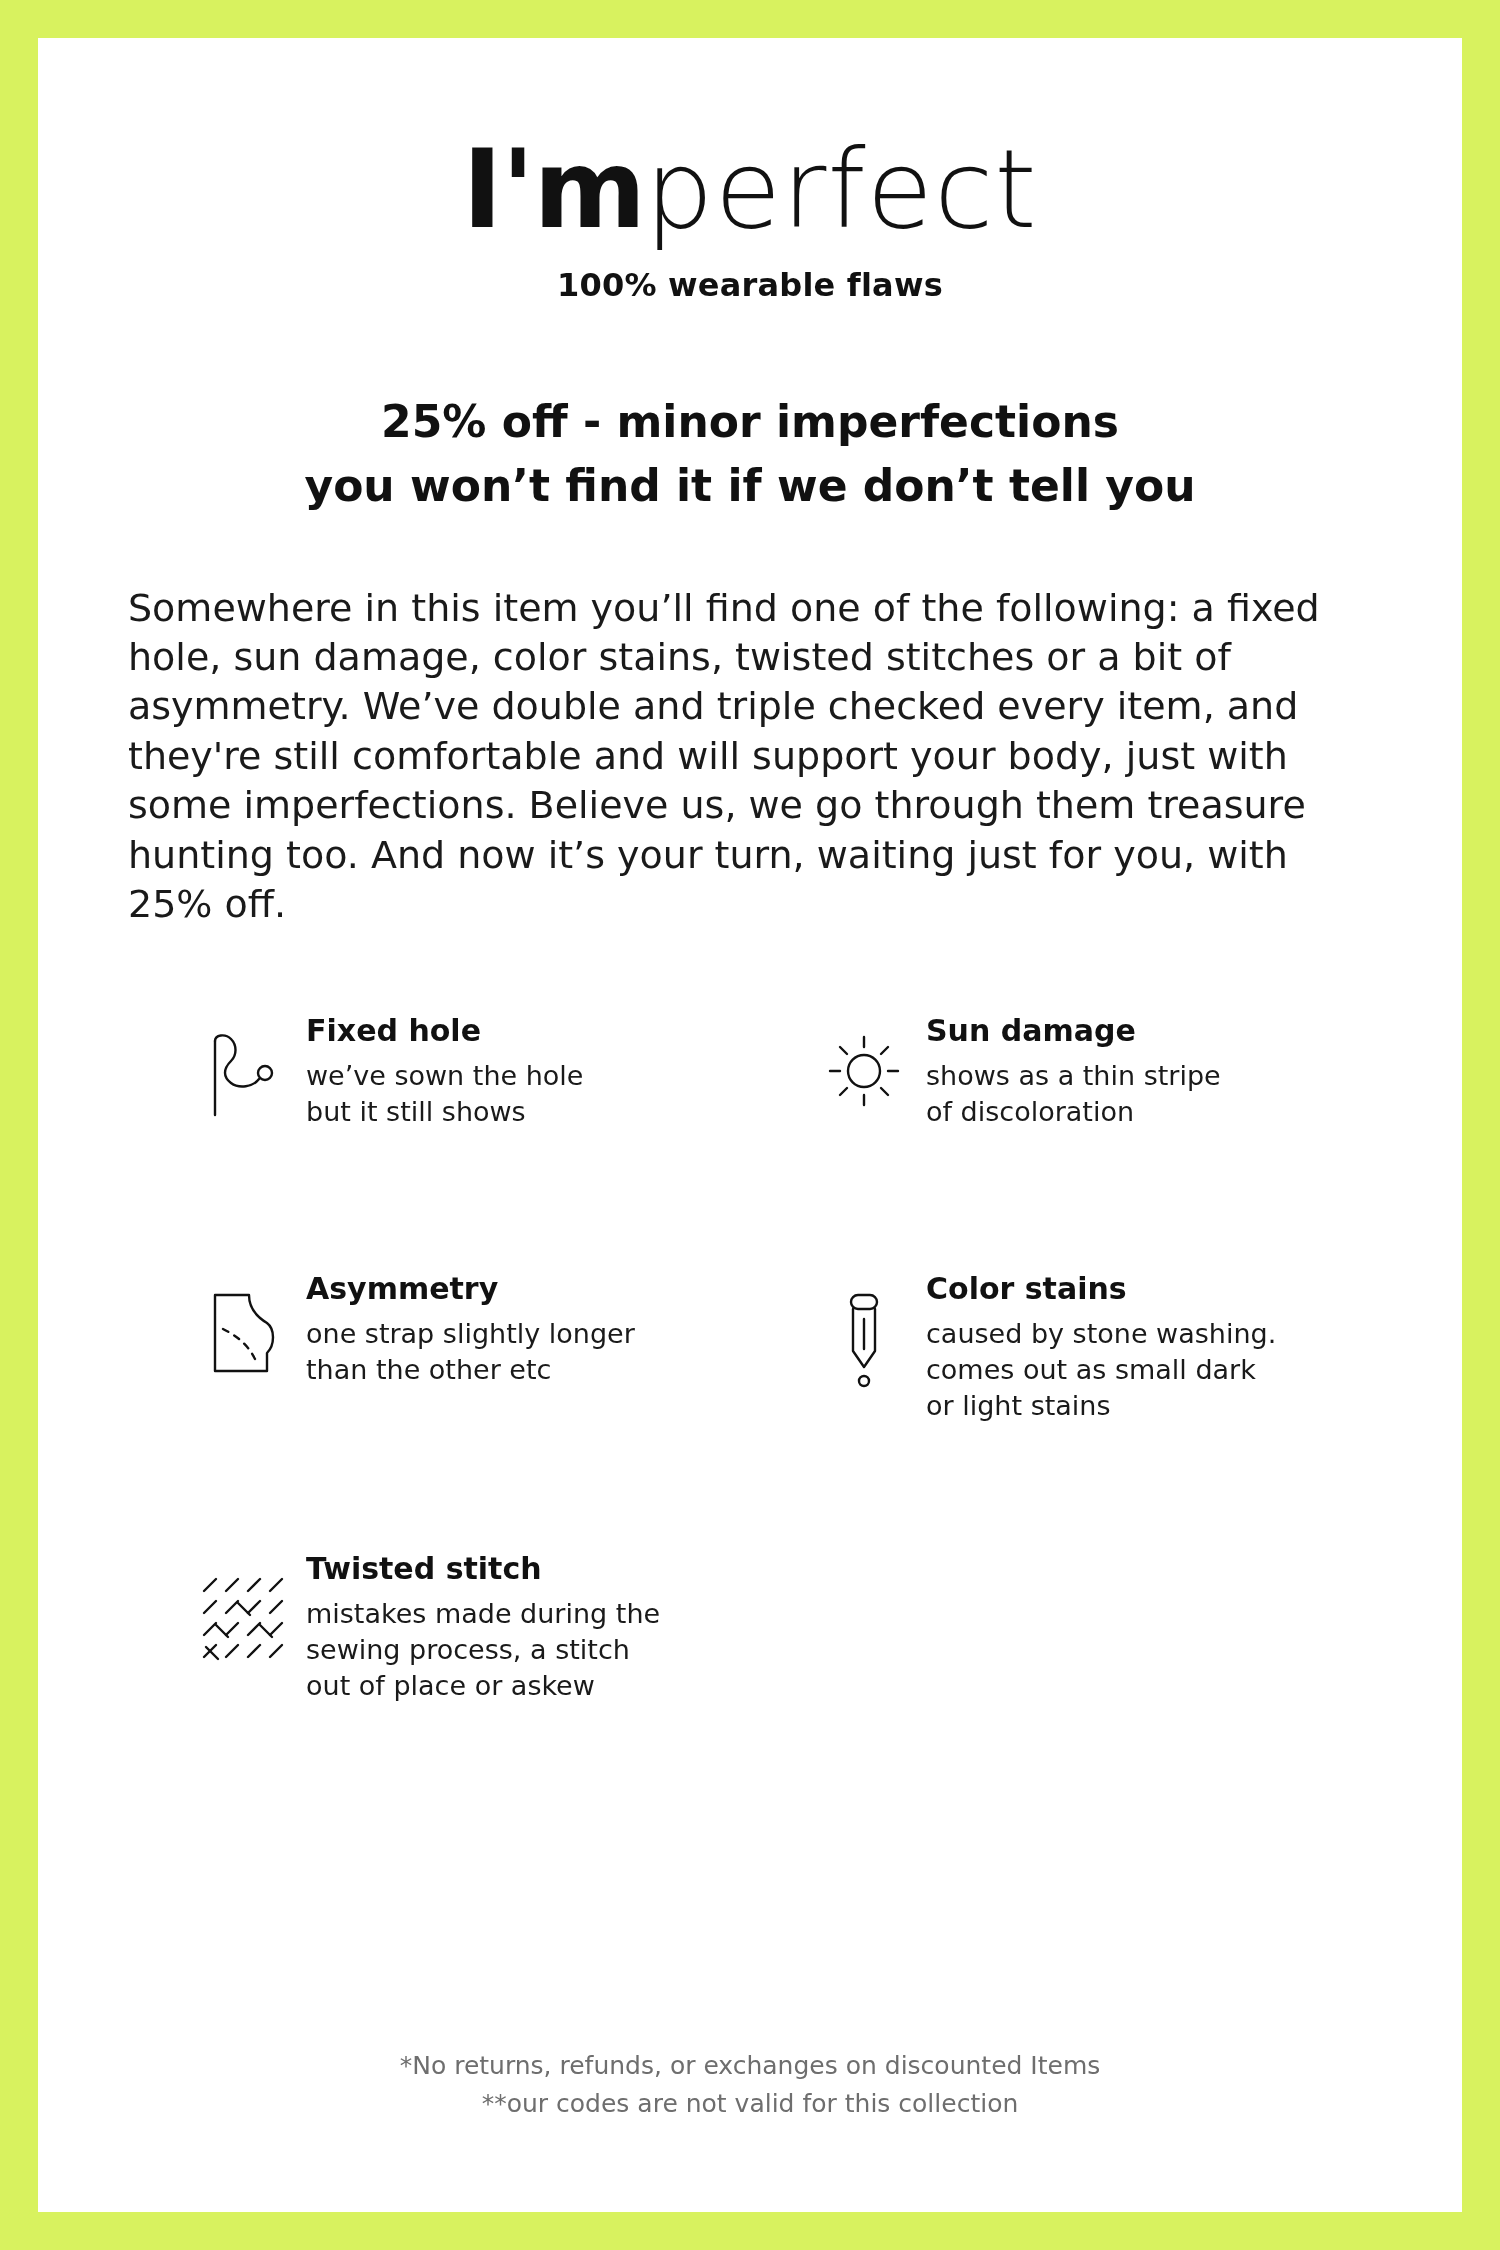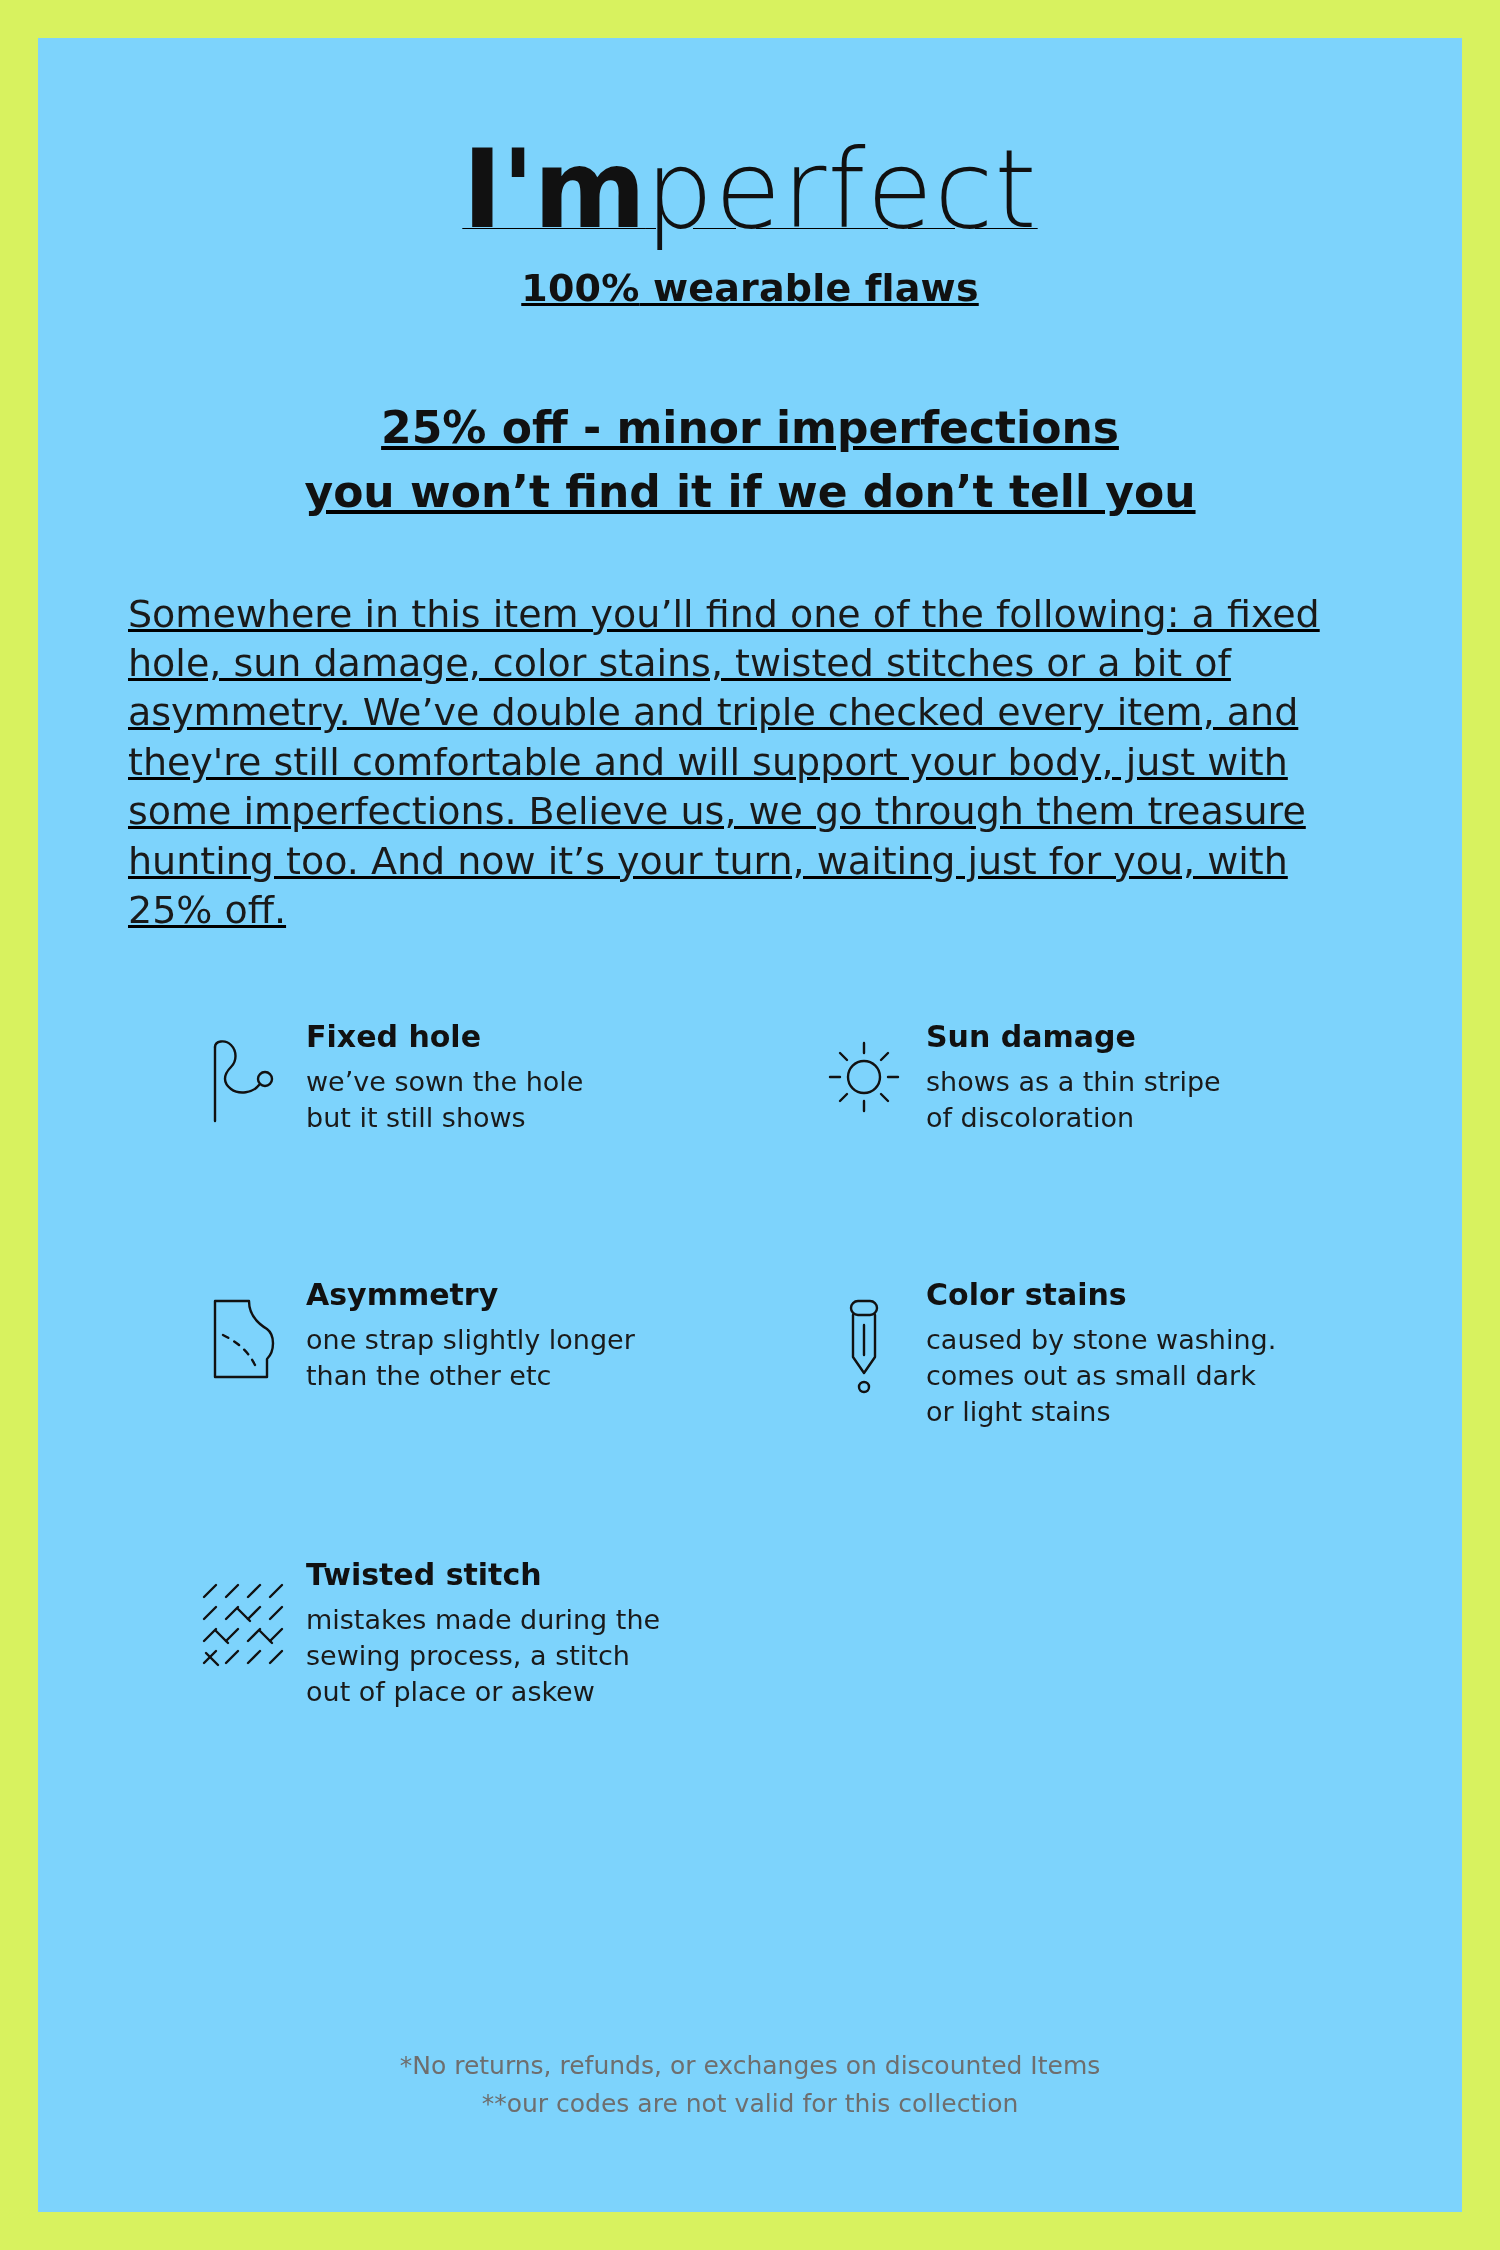--- a/index.html
+++ b/index.html
@@ -12,23 +12,22 @@
     background: #d8f25f;
     font-family: "DejaVu Sans", sans-serif;
     overflow: hidden;
   }
   .page {
     position: absolute;
     left: 38px;
     top: 38px;
     width: 1424px;
     height: 2174px;
-    background: #7dd3fc;
+    background: #ffffff;
     box-sizing: border-box;
-    text-decoration: underline;
   }
   .inner {
     padding: 0 70px;
   }
 
   
   .logo {
     text-align: center;
     margin-top: 98px;
     line-height: 1;
@@ -44,21 +43,21 @@
   .logo .light {
     font-family: "DejaVu Sans", sans-serif;
     font-weight: 300;
     font-size: 108px;
     letter-spacing: 1px;
     color: #111;
   }
   .tagline {
     text-align: center;
     margin-top: 22px;
-    font-size: 38px;
+    font-size: 32px;
     font-weight: 700;
     color: #111;
     letter-spacing: 0.2px;
   }
   .tagline .pct {
     font-weight: 700;
   }
 
   
   .offer {

